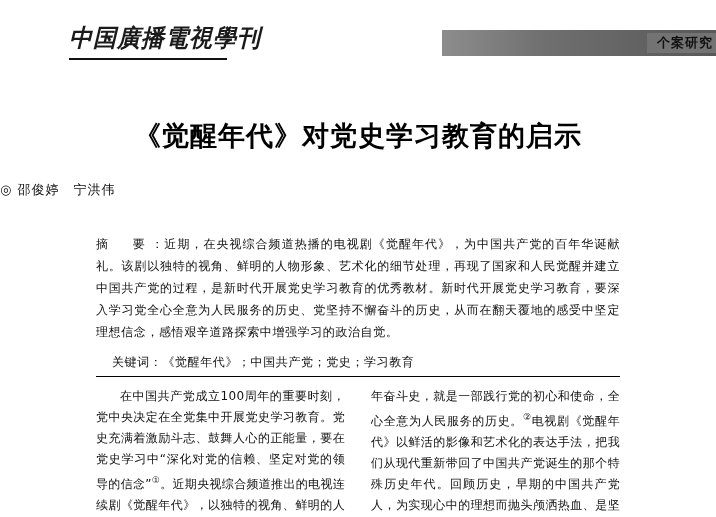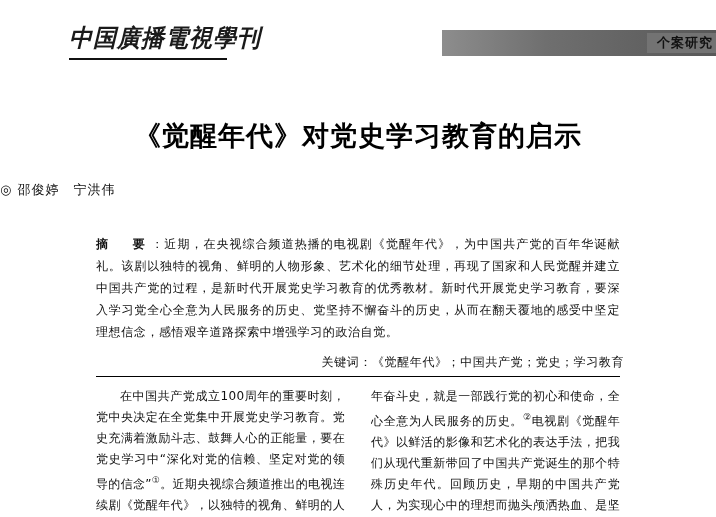--- a/index.html
+++ b/index.html
@@ -120,38 +120,37 @@
     font-family: "DejaVu Sans", sans-serif;
     font-size: 12px;
     line-height: 22px;
     color: #111;
     text-align: justify;
     text-justify: inter-ideograph;
     letter-spacing: 0.6px;
   }
   .abstract .lead {
     letter-spacing: 6px;
-    font-weight: bold;
+    font-weight: normal;
   }
   .abstract .lead-colon {
     letter-spacing: 0.6px;
   }
 
   .keywords {
     position: absolute;
     top: 352px;
-    left: 124px;
+    left: 112px;
     width: 500px;
     font-family: "DejaVu Sans", sans-serif;
     font-size: 12px;
     line-height: 20px;
     color: #111;
     letter-spacing: 0.6px;
     white-space: nowrap;
-    text-align: right;
   }
 
   
   .rule {
     position: absolute;
     top: 376px;
     left: 96px;
     width: 524px;
     height: 1px;
     background: #000;

